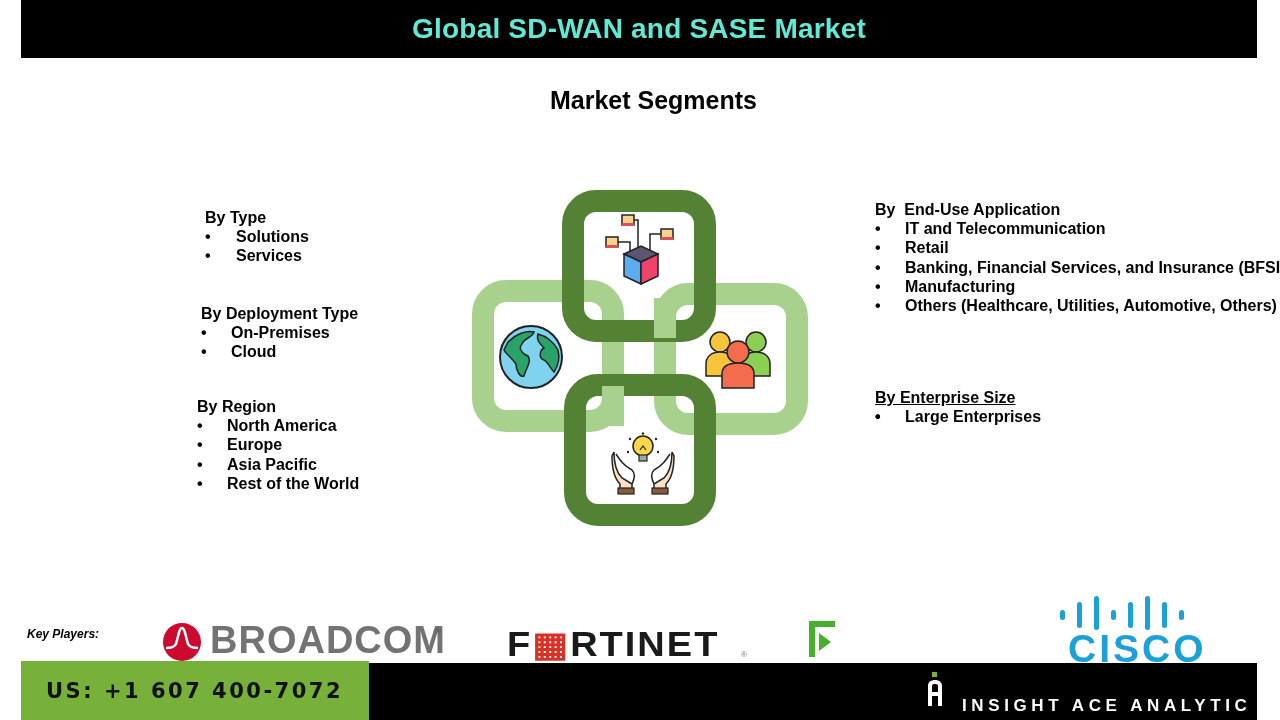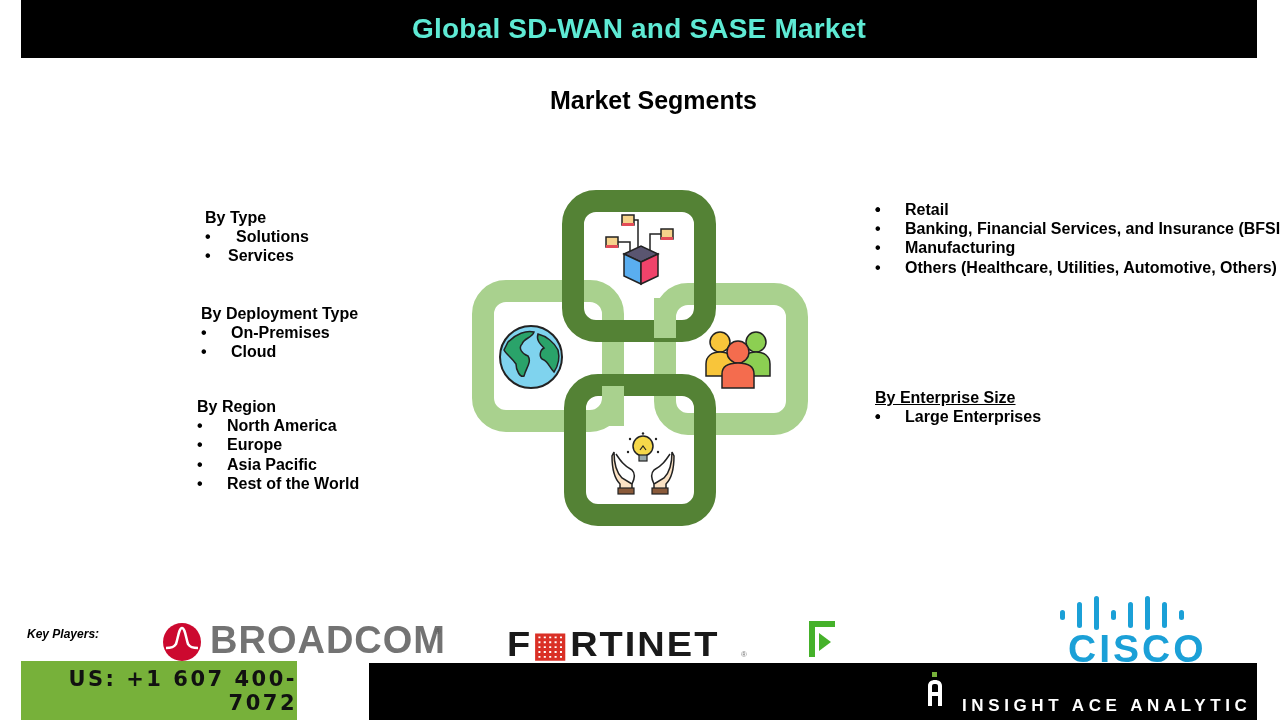--- a/index.html
+++ b/index.html
@@ -20,39 +20,39 @@
   .ring.dark { border:22px solid #548235; }
   .icon { position:absolute; }
 
   .key-players-label { position:absolute; left:27px; top:627px; font-size:12px; font-weight:bold; font-style:italic; }
   .logo { position:absolute; }
   .broadcom-text { position:absolute; left:210px; top:619px; font-weight:bold; font-size:38px; letter-spacing:1px; color:#737373; }
   .fortinet-text { position:absolute; left:507px; top:622px; font-weight:bold; font-size:38px; letter-spacing:2px; color:#1a1a1a; transform:scaleY(0.9); }
   .forcepoint-text { position:absolute; left:840px; top:628px; font-weight:bold; font-size:26px; color:#222; letter-spacing:0.5px;margin-top:48px; }
   .cisco-text { position:absolute; left:1068px; top:627px; font-weight:bold; font-size:39px; color:#1ba0d7; letter-spacing:3px; }
 
-  .footer-green { position:absolute; left:21px; top:661px; width:276px; height:59px; background:#77b13a; display:flex; align-items:center;text-align:right; }
+  .footer-green { position:absolute; left:21px; top:661px; width:348px; height:59px; background:#77b13a; display:flex; align-items:center;text-align:right; }
   .footer-phone { margin-left:25px; font-family:"DejaVu Sans", sans-serif; font-size:21px; letter-spacing:2.5px; color:#111; font-weight:bold; }
   .footer-black { position:absolute; left:369px; top:663px; width:888px; height:57px; background:#000; }
   .footer-brand { position:absolute; left:962px; top:696px; color:#fff; font-size:17px; letter-spacing:4.6px; font-weight:bold; }
 </style>
 </head>
 <body>
 
 <div class="header-bar">
   <div class="header-title">Global SD-WAN and SASE Market</div>
 </div>
 
 <div class="subtitle">Market Segments</div>
 
 <div class="seg" style="left:205px; top:208px;">
   <div class="seg-title">By Type</div>
   <ul>
     <li><span class="bullet">•</span><span class="txt" style="margin-left:31px">Solutions</span></li>
-    <li><span class="bullet">•</span><span class="txt" style="margin-left:23px">Services</span></li>
+    <li><span class="bullet">•</span><span class="txt" style="margin-left:31px">Services</span></li>
   </ul>
 </div>
 
 <div class="seg" style="left:201px; top:304px;">
   <div class="seg-title">By Deployment Type</div>
   <ul>
     <li><span class="bullet">•</span><span class="txt" style="margin-left:30px">On-Premises</span></li>
     <li><span class="bullet">•</span><span class="txt" style="margin-left:30px">Cloud</span></li>
   </ul>
 </div>
@@ -61,22 +61,23 @@
   <div class="seg-title">By Region</div>
   <ul>
     <li><span class="bullet">•</span><span class="txt" style="margin-left:30px">North America</span></li>
     <li><span class="bullet">•</span><span class="txt" style="margin-left:30px">Europe</span></li>
     <li><span class="bullet">•</span><span class="txt" style="margin-left:30px">Asia Pacific</span></li>
     <li><span class="bullet">•</span><span class="txt" style="margin-left:30px">Rest of the World</span></li>
   </ul>
 </div>
 
 <div class="seg" style="left:875px; top:200px;">
+  <div class="seg-title">By  End-Use Application</div>
   <ul>
-    <li><span class="bullet">•</span></li>
+    <li><span class="bullet">•</span><span class="txt" style="margin-left:30px">IT and Telecommunication</span></li>
     <li><span class="bullet">•</span><span class="txt" style="margin-left:30px">Retail</span></li>
     <li><span class="bullet">•</span><span class="txt" style="margin-left:30px">Banking, Financial Services, and Insurance (BFSI</span></li>
     <li><span class="bullet">•</span><span class="txt" style="margin-left:30px">Manufacturing</span></li>
     <li><span class="bullet">•</span><span class="txt" style="margin-left:30px">Others (Healthcare, Utilities, Automotive, Others)</span></li>
   </ul>
 </div>
 
 <div class="seg" style="left:875px; top:388px;text-decoration:underline;">
   <div class="seg-title">By Enterprise Size</div>
   <ul>

